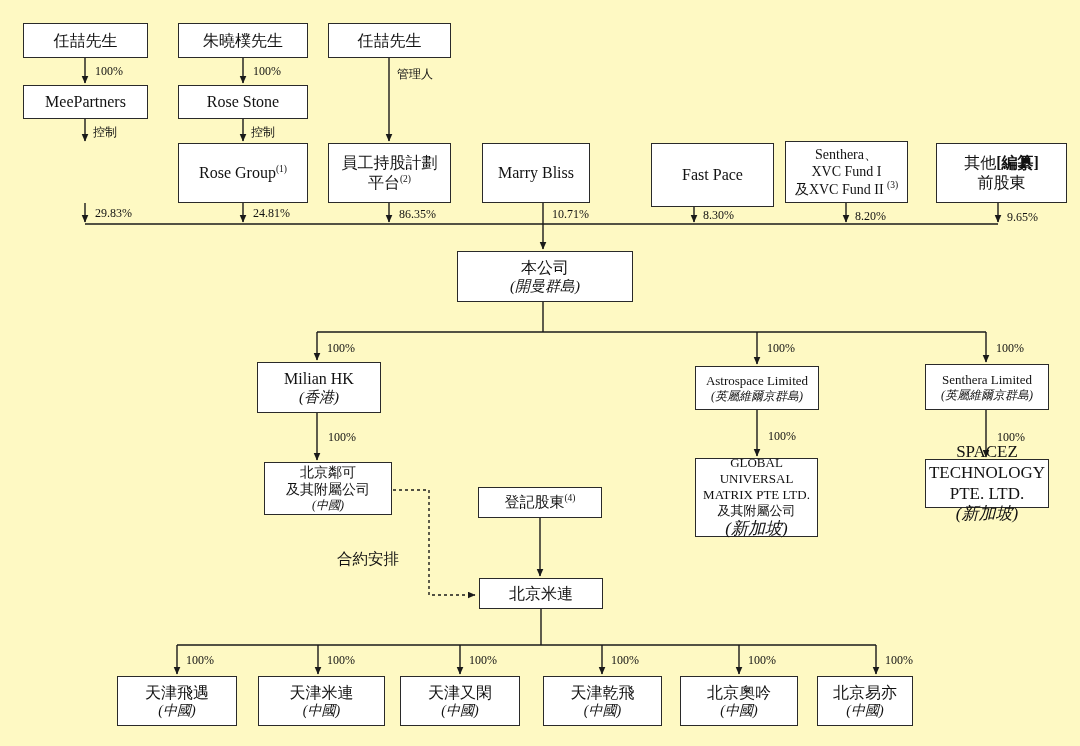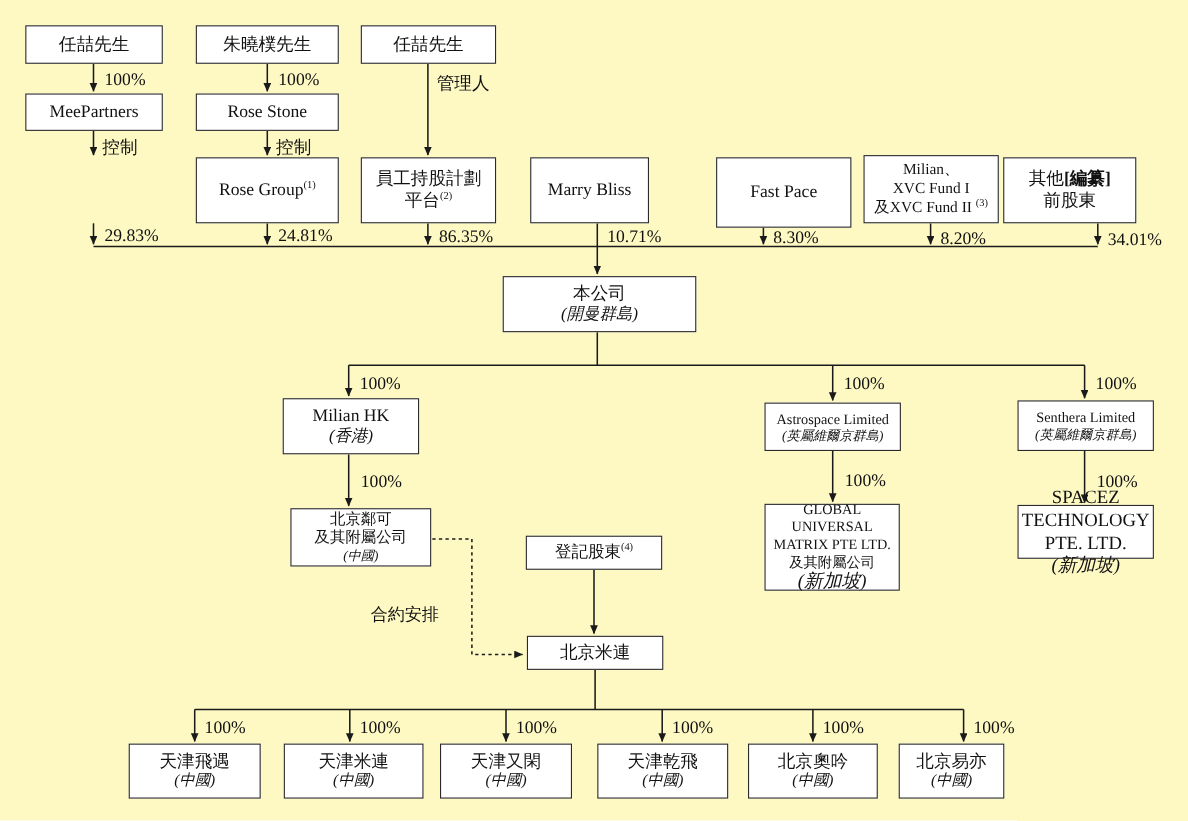--- a/index.html
+++ b/index.html
@@ -16,21 +16,21 @@
   }
   .nm{font-size:16px;}
   .fs15{font-size:15px;}
   .fs14{font-size:14px;}
   .fs13{font-size:13px;}
   .fs12{font-size:12px;}
   .fs11{font-size:17px;}
   .loc{font-style:italic;}
   .box sup{font-size:9.5px;line-height:0;vertical-align:super;}
   .lbl{
-    position:absolute;font-size:16px;white-space:nowrap;color:#111;
+    position:absolute;font-size:12px;white-space:nowrap;color:#111;
     font-family:"Liberation Serif","DejaVu Serif",serif;
   }
   .lbl-big{font-size:15.5px;}
   b{font-weight:bold;}
 </style>
 </head>
 <body>
 
 <div id="canvas">
 
@@ -109,25 +109,25 @@
     <div class="nm">員工持股計劃</div>
     <div class="nm"><span>平台</span><sup>(2)</sup></div>
   </div>
   <div class="box" style="left:482px;top:143px;width:108px;height:60px">
     <div class="nm">Marry Bliss</div>
   </div>
   <div class="box" style="left:651px;top:143px;width:123px;height:64px">
     <div class="nm">Fast Pace</div>
   </div>
   <div class="box" style="left:785px;top:141px;width:123px;height:62px">
-    <div class="fs14">Milian、</div>
+    <div class="fs14">Senthera、</div>
     <div class="fs14">XVC Fund I</div>
     <div class="fs14"><span>及XVC Fund II</span> <sup>(3)</sup></div>
   </div>
-  <div class="box" style="left:912px;top:143px;width:121px;height:60px">
+  <div class="box" style="left:936px;top:143px;width:131px;height:60px">
     <div class="nm"><span>其他</span><b>[編纂]</b></div>
     <div class="nm">前股東</div>
   </div>
 
   <div class="box" style="left:457px;top:251px;width:176px;height:51px">
     <div class="nm">本公司</div>
     <div class="fs15 loc">(開曼群島)</div>
   </div>
 
   <div class="box" style="left:257px;top:362px;width:124px;height:51px">
@@ -197,21 +197,21 @@
   <span class="lbl" style="left:397px;top:66px">管理人</span>
   <span class="lbl" style="left:93px;top:124px">控制</span>
   <span class="lbl" style="left:251px;top:124px">控制</span>
 
   <span class="lbl" style="left:95px;top:206px">29.83%</span>
   <span class="lbl" style="left:253px;top:206px">24.81%</span>
   <span class="lbl" style="left:399px;top:207px">86.35%</span>
   <span class="lbl" style="left:552px;top:207px">10.71%</span>
   <span class="lbl" style="left:703px;top:208px">8.30%</span>
   <span class="lbl" style="left:855px;top:209px">8.20%</span>
-  <span class="lbl" style="left:1007px;top:210px">34.01%</span>
+  <span class="lbl" style="left:1007px;top:210px">9.65%</span>
 
   <span class="lbl" style="left:327px;top:341px">100%</span>
   <span class="lbl" style="left:767px;top:341px">100%</span>
   <span class="lbl" style="left:996px;top:341px">100%</span>
 
   <span class="lbl" style="left:328px;top:430px">100%</span>
   <span class="lbl" style="left:768px;top:429px">100%</span>
   <span class="lbl" style="left:997px;top:430px">100%</span>
 
   <span class="lbl lbl-big" style="left:337px;top:549px">合約安排</span>

